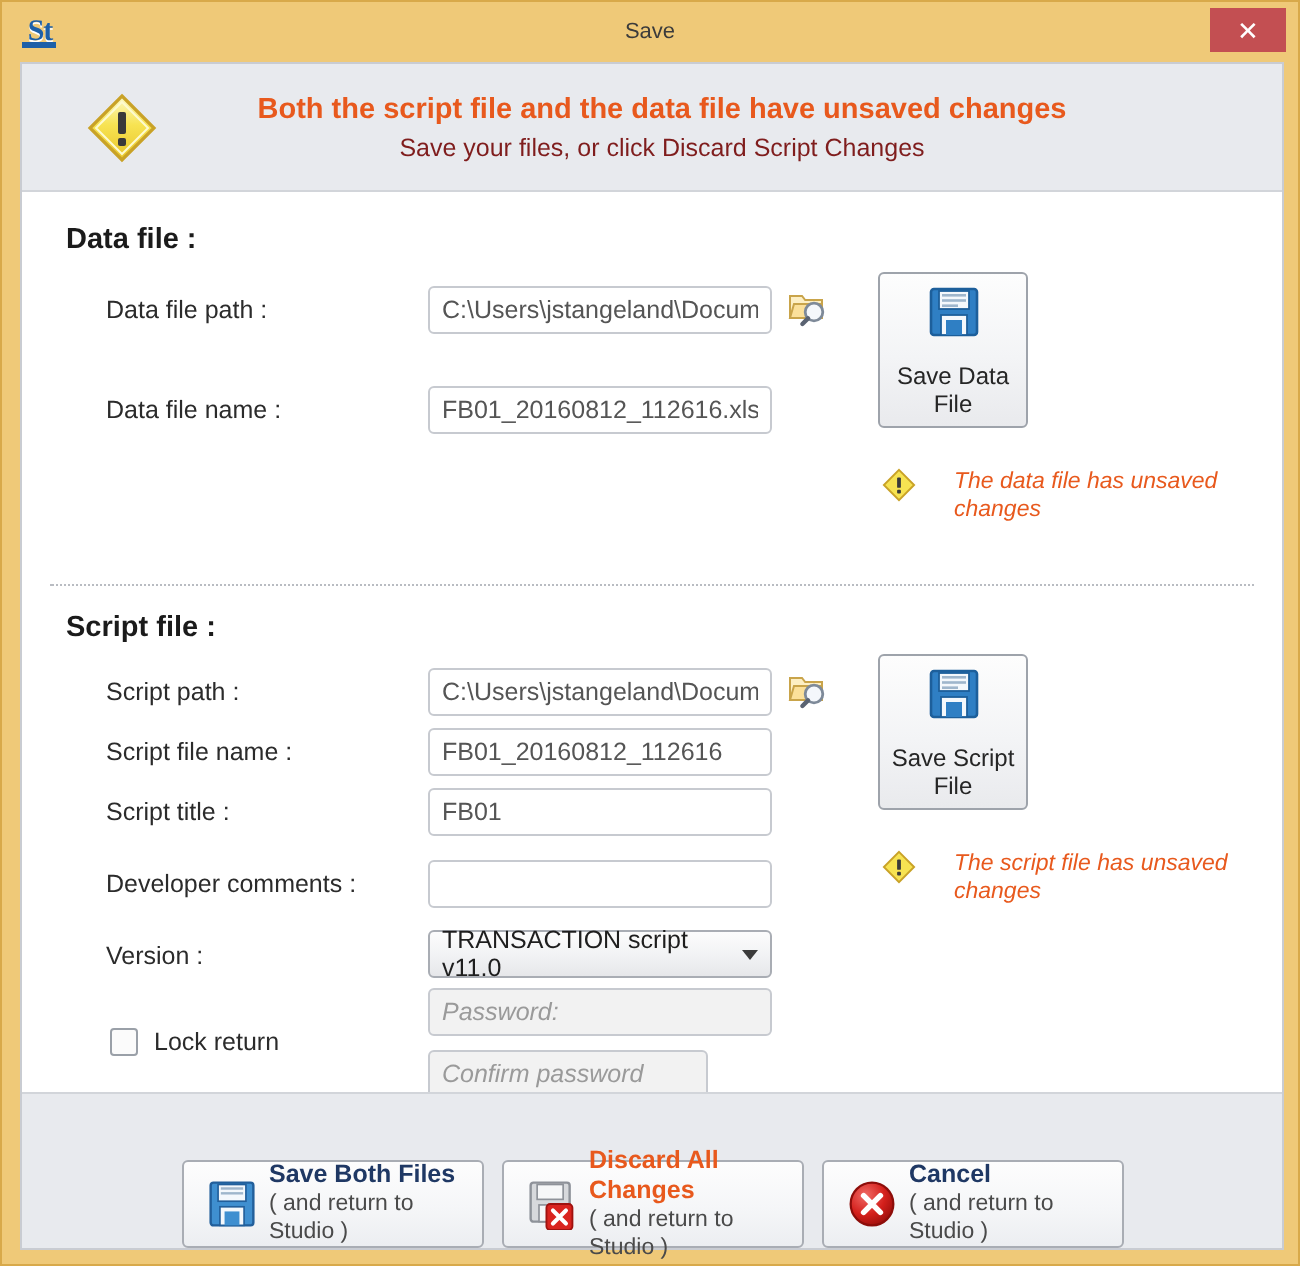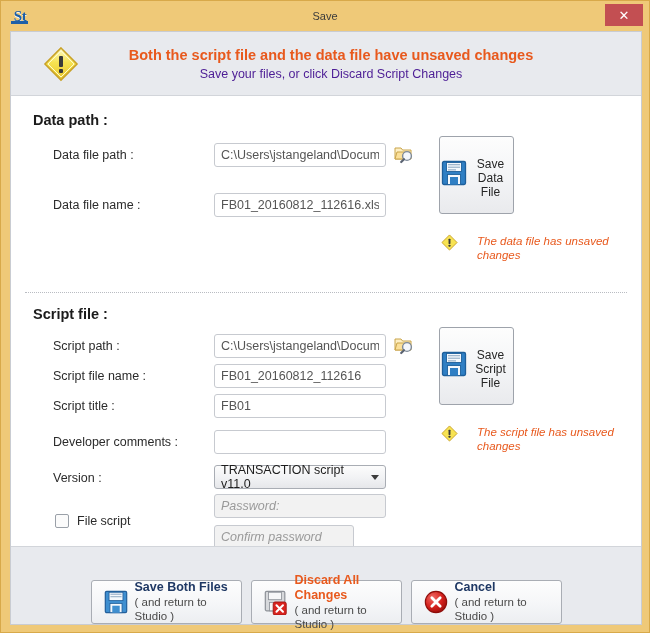--- a/index.html
+++ b/index.html
@@ -82,21 +82,21 @@
     display: flex; justify-content: center; align-items: center;
   }
   #banner-text { flex: 1; text-align: center; padding-right: 90px; }
   #banner-title {
     color: #e8591d;
     font-weight: bold;
     font-size: 14.5px;
     margin-bottom: 4px;
   }
   #banner-sub {
-    color: #4c1d95;
+    color: #7f1d1d;
     font-size: 12.5px;
   }
 
   
   .warn-diamond {
     position: relative;
     display: inline-block;
   }
   .warn-diamond svg { display: block; }
 
@@ -148,21 +148,21 @@
   }
 
   
   .bigbtn {
     position: absolute;
     width: 75px; height: 78px;
     background: linear-gradient(to bottom, #fdfdfd 0%, #f3f4f6 55%, #e9eaed 100%);
     border: 1px solid #9ea3ab;
     border-radius: 3px;
     display: flex;
-    flex-direction: row;
+    flex-direction: column;
     align-items: center;
     justify-content: center;
     cursor: pointer;
   }
   .bigbtn .lbl {
     font-size: 12px;
     color: #262626;
     line-height: 14px;
     text-align: center;
     margin-top: 6px;
@@ -293,21 +293,21 @@
         </span>
       </div>
       <div id="banner-text">
         <div id="banner-title">Both the script file and the data file have unsaved changes</div>
         <div id="banner-sub">Save your files, or click Discard Script Changes</div>
       </div>
     </div>
 
     <div id="body-area">
 
-      <div class="section-title" style="left:22px; top:16px;">Data path :</div>
+      <div class="section-title" style="left:22px; top:16px;">Data file :</div>
 
       <div class="field-label" style="left:42px; top:52px;text-align:center;">Data file path :</div>
       <input class="txt ro" style="left: 203px; top: 47px; width: 172px;" value="C:\Users\jstangeland\Docume">
       <span class="browse-icon" style="left:383px; top:48px;">
         <svg width="20" height="20" viewBox="0 0 20 20">
           <path d="M1 4 h6 l1.6 2 H17 v9 H1 Z" fill="#fdefc4" stroke="#c9a44a" stroke-width="1"></path>
           <path d="M3 8 h13 l-2 7 H1 Z" fill="#fbe09a" stroke="#c9a44a" stroke-width="1"></path>
           <circle cx="13" cy="12" r="4.4" fill="#f4f7fb" stroke="#7e8a99" stroke-width="1.4"></circle>
           <line x1="10" y1="15.2" x2="7.2" y2="18" stroke="#5a6372" stroke-width="2.2" stroke-linecap="round"></line>
         </svg>
@@ -370,21 +370,21 @@
       <div class="field-label" style="left:42px; top:375px;">Version :</div>
       <div class="combo" style="left:203px; top:369px; width:172px;">
         <span class="cval">TRANSACTION script v11.0</span>
         <span class="arrow"></span>
       </div>
 
       <input class="txt disabled" style="left: 203px; top: 398px; width: 172px;" disabled="" placeholder="Password:">
 
       <div class="cbwrap" style="left:44px; top:418px;">
         <span class="cbox"></span>
-        <span class="cblabel">File script</span>
+        <span class="cblabel">Lock return</span>
       </div>
 
       <input class="txt disabled" style="left: 203px; top: 429px; width: 140px;" disabled="" placeholder="Confirm password">
 
       <div class="bigbtn" style="left:428px; top:231px;">
         <span>
           <svg width="28" height="28" viewBox="0 0 28 28">
             <rect x="2.5" y="2.5" width="23" height="23" rx="1.5" fill="#2f7fc4" stroke="#1d5f9b" stroke-width="1.3"></rect>
             <rect x="6.5" y="3.5" width="15" height="9" fill="#f4f8fc" stroke="#1d5f9b" stroke-width="0.9"></rect>
             <rect x="8" y="5" width="12" height="1.3" fill="#9fb6cc"></rect>

